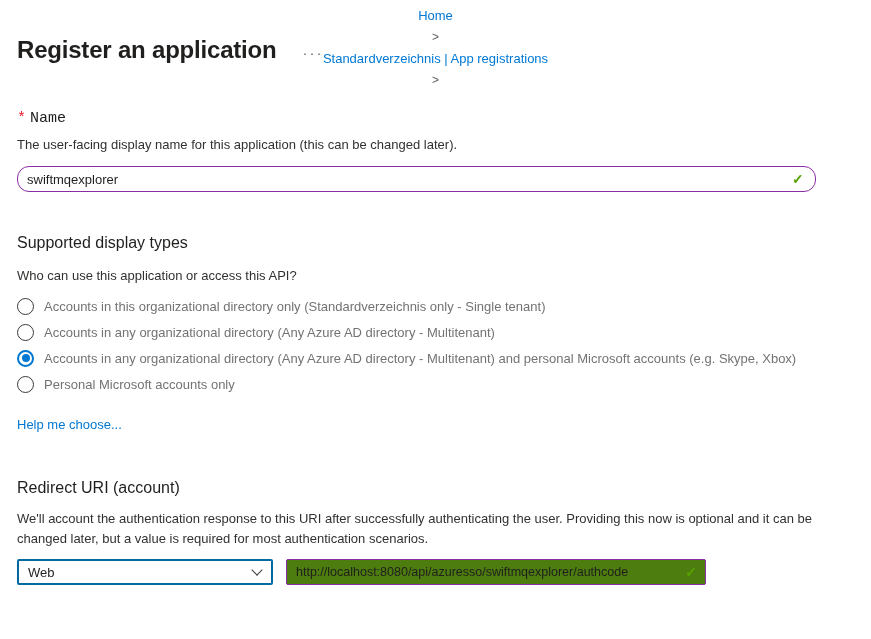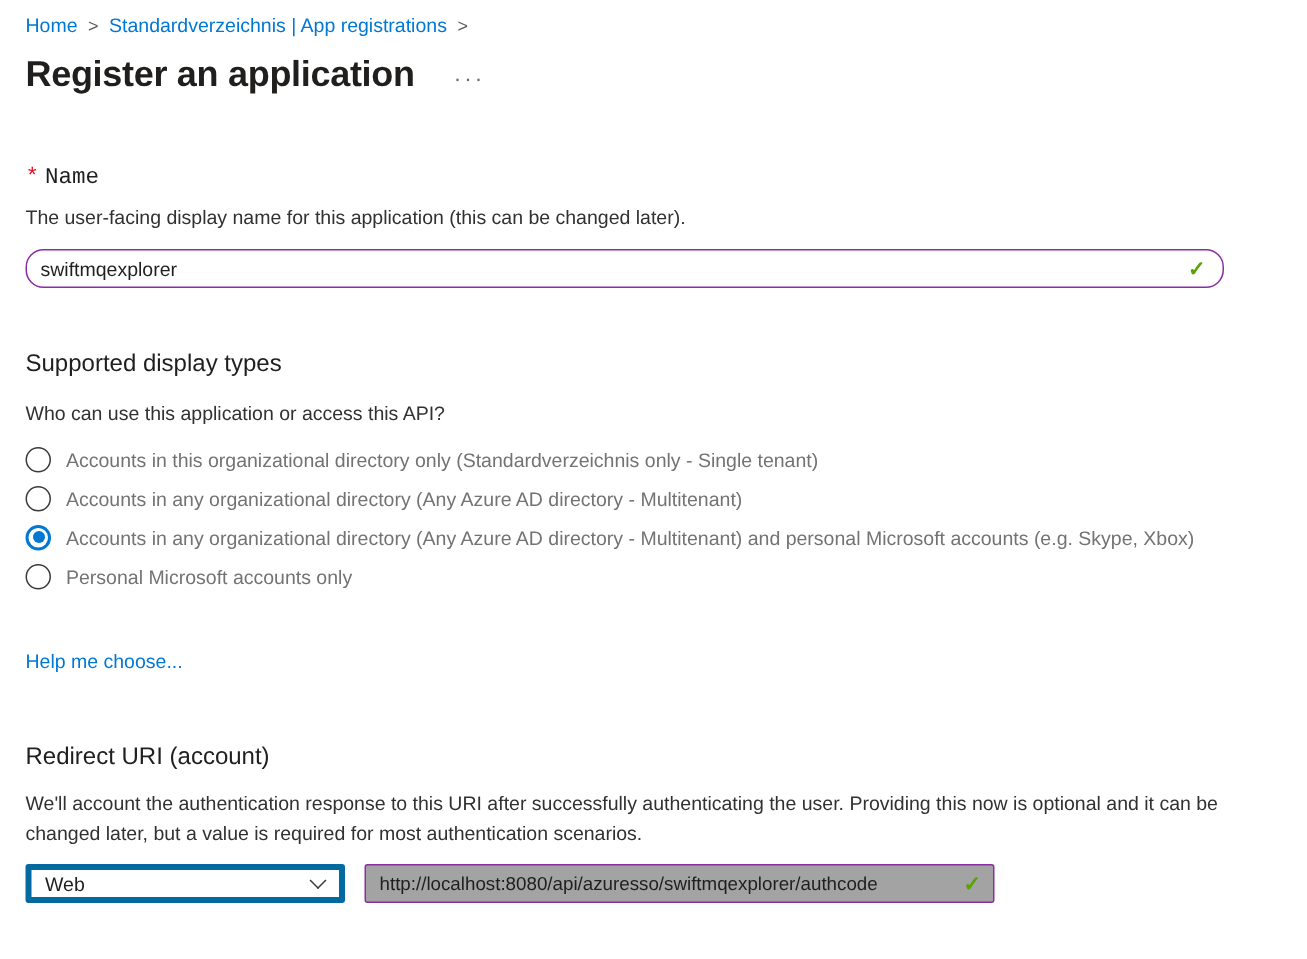--- a/index.html
+++ b/index.html
@@ -6,21 +6,21 @@
   html, body {
     width: 871px; height: 639px;
     background: #ffffff;
     font-family: "Liberation Sans", sans-serif;
     color: #323130;
     overflow: hidden;
   }
   .page { padding: 8px 17px 0 17px; }
 
   
-  .breadcrumb { display: flex; align-items: center; gap: 7px; font-size: 13px; height: 17px; }
+  .breadcrumb { display: flex; align-items: center; gap: 7px; font-size: 13px; height: 17px; flex-direction: column; }
   .breadcrumb a { color: #0078d4; text-decoration: none; cursor: pointer; }
   .crumb-sep { color: #605e5c; font-size: 12px; }
 
   
   .title-row { display: flex; margin-top: 11px; }
   .page-title { font-size: 24px; font-weight: 700; color: #201f1e; letter-spacing: -0.2px; }
   .more-icon { margin-left: 26px; margin-top: 8px; color: #6b6b6b; font-size: 15px; letter-spacing: 2px; cursor: pointer; }
 
   
   .field-label { margin-top: 46px; font-size: 15px; color: #201f1e; font-family: Liberation Mono, monospace; }
@@ -56,45 +56,45 @@
     border: 1px solid #3b3a39; background: #fff;
     flex: 0 0 auto; position: relative;
   }
   .radio-circle.selected { border: 2px solid #0078d4; }
   .radio-circle.selected::after {
     content: ""; position: absolute; left: 2.5px; top: 2.5px;
     width: 8px; height: 8px; border-radius: 50%; background: #0078d4;
   }
   .radio-label { margin-left: 10px; font-size: 13px; color: #737373; }
 
-  .help-link { display: inline-block; margin-top: 36px; font-size: 13px; color: #0078d4; text-decoration: none; cursor: pointer; }
+  .help-link { display: inline-block; margin-top: 20px; font-size: 13px; color: #0078d4; text-decoration: none; cursor: pointer; }
 
   .redirect-desc { margin-top: 12px; font-size: 13px; line-height: 20px; width: 822px; }
 
   
   .uri-row { display: flex; margin-top: 10px; gap: 13px; }
   .dropdown {
-    width: 213px; height: 26px;
-    border: 4px solid #0369a1; border-radius: 2px;
+    width: 256px; height: 26px;
+    border: 2px solid #0369a1; border-radius: 2px;
     display: flex; align-items: center; justify-content: space-between;
     padding: 0 10px 0 9px; font-size: 13px; color: #201f1e;
     cursor: pointer; background: #fff;
   }
   .chevron-down {
     width: 8px; height: 8px;
     border-right: 1.5px solid #3b3a39; border-bottom: 1.5px solid #3b3a39;
     transform: rotate(45deg); margin-top: -4px;
   }
   .uri-wrap { position: relative; }
   .uri-input {
     width: 420px; height: 26px;
     border: 1px solid #8a2da5; border-radius: 2px;
     padding: 0 26px 0 9px;
     font-family: "Liberation Sans", sans-serif;
-    font-size: 12.5px; color: #201f1e; outline: none; background: #a3a3a3;
+    font-size: 12.5px; color: #201f1e; outline: none; background: #4d7c0f;
   }
   .uri-wrap .valid-icon { right: 9px; }
 </style>
 </head>
 <body>
 
 <div class="page">
 
   
   <nav class="breadcrumb">

